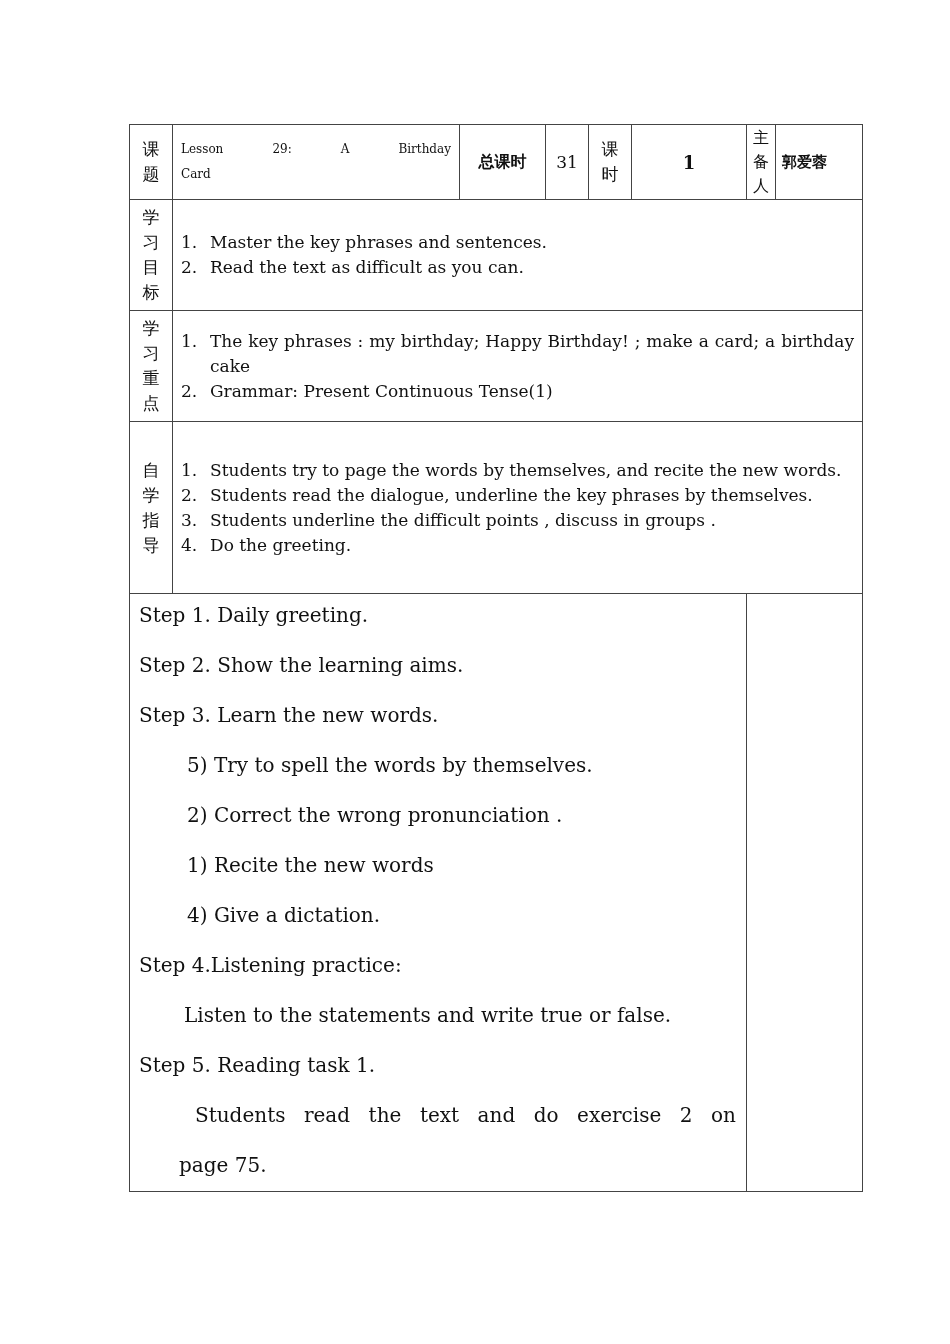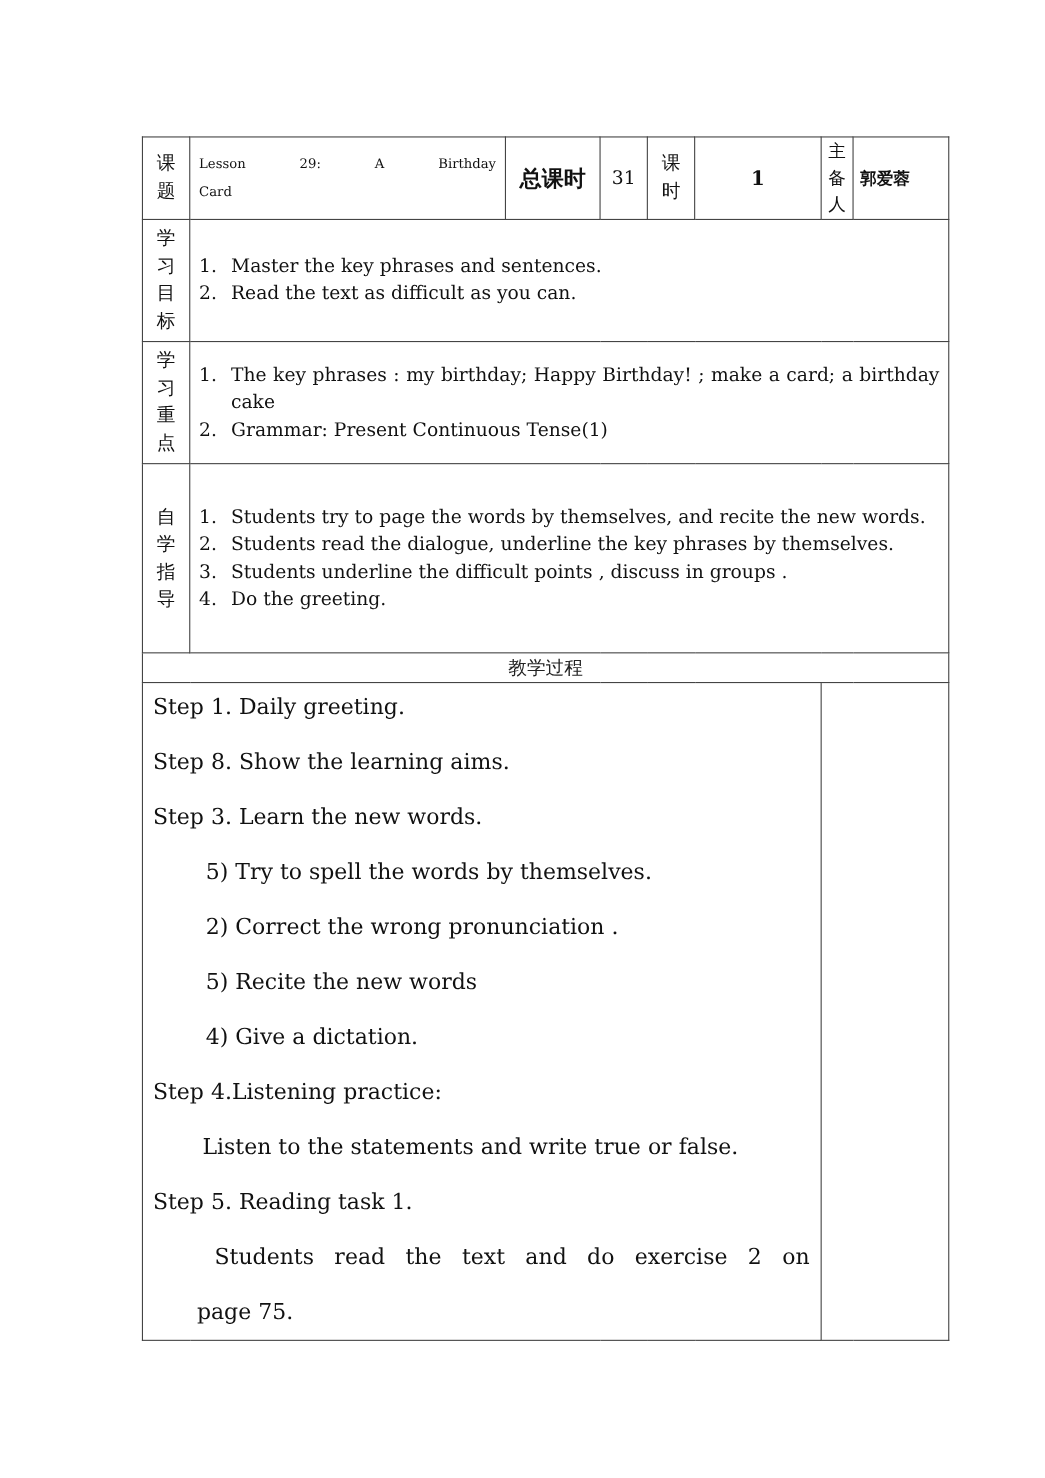--- a/index.html
+++ b/index.html
@@ -4,21 +4,21 @@
 <style>
   html, body { margin: 0; padding: 0; background: #ffffff; }
   body { width: 950px; height: 1344px; position: relative; font-family: "DejaVu Serif", serif; color: #111; }
   .page { position: absolute; left: 129px; top: 124px; width: 733px; }
   table.lesson { border-collapse: collapse; width: 733px; table-layout: fixed; }
   table.lesson td { border: 1px solid #444; padding: 0; vertical-align: middle; }
   .vlabel { text-align: center; font-size: 17px; line-height: 25px; font-family: "DejaVu Sans", sans-serif; }
   .vlabel span { display: block; }
   .title-cell { font-size: 12px; line-height: 25px; padding: 0 8px !important; text-align: justify; text-align-last: auto; }
   .title-line1 { display: flex; justify-content: space-between; }
-  .hdr-label { text-align: center; font-size: 20px; font-weight: bold; font-family: Liberation Sans, sans-serif; }
+  .hdr-label { text-align: center; font-size: 16px; font-weight: bold; font-family: Liberation Sans, sans-serif; }
   .num-cell { text-align: center; font-size: 17px; }
   .bold-num { font-weight: bold; font-size: 18px; text-align: center; }
   .small-vlabel { text-align: center; font-size: 16px; line-height: 24px; font-family: "DejaVu Sans", sans-serif; }
   .name-cell { font-size: 15px; font-weight: bold; padding-left: 6px !important; font-family: "DejaVu Sans", sans-serif; }
   ol.items { margin: 0; padding: 0 8px 0 8px; list-style: none; font-size: 17px; line-height: 25px; }
   ol.items li { display: flex; }
   ol.items li .n { width: 29px; flex: none; }
   ol.items li .t { flex: 1; text-align: justify; }
   .process-head { text-align: center; font-size: 17px; height: 26px; font-family: "DejaVu Sans", sans-serif; color: #222; }
   .steps { padding: 6px 10px 8px 9px !important; vertical-align: top !important; }
@@ -138,32 +138,29 @@
           <span class="t">Students underline the difficult points , discuss in groups .</span>
         </li>
         <li>
           <span class="n">4.</span>
           <span class="t">Do the greeting.</span>
         </li>
       </ol>
     </td>
   </tr>
 
-  <tr>
-    <td colspan="8" class="process-head">教学过程</td>
-  </tr>
 
   <tr style="height:598px">
     <td colspan="6" class="steps">
       <div class="step">Step 1. Daily greeting.</div>
-      <div class="step">Step 8. Show the learning aims.</div>
+      <div class="step">Step 2. Show the learning aims.</div>
       <div class="step">Step 3. Learn the new words.</div>
       <div class="step sub">5) Try to spell the words by themselves.</div>
       <div class="step sub">2) Correct the wrong pronunciation .</div>
-      <div class="step sub">5) Recite the new words</div>
+      <div class="step sub">1) Recite the new words</div>
       <div class="step sub">4) Give a dictation.</div>
       <div class="step">Step 4.Listening practice:</div>
       <div class="step indent">Listen to the statements and write true or false.</div>
       <div class="step">Step 5. Reading task 1.</div>
       <div class="step justified">Students read the text and do exercise 2 on</div>
       <div class="step last">page 75.</div>
     </td>
     <td colspan="2"></td>
   </tr>
 </tbody>

